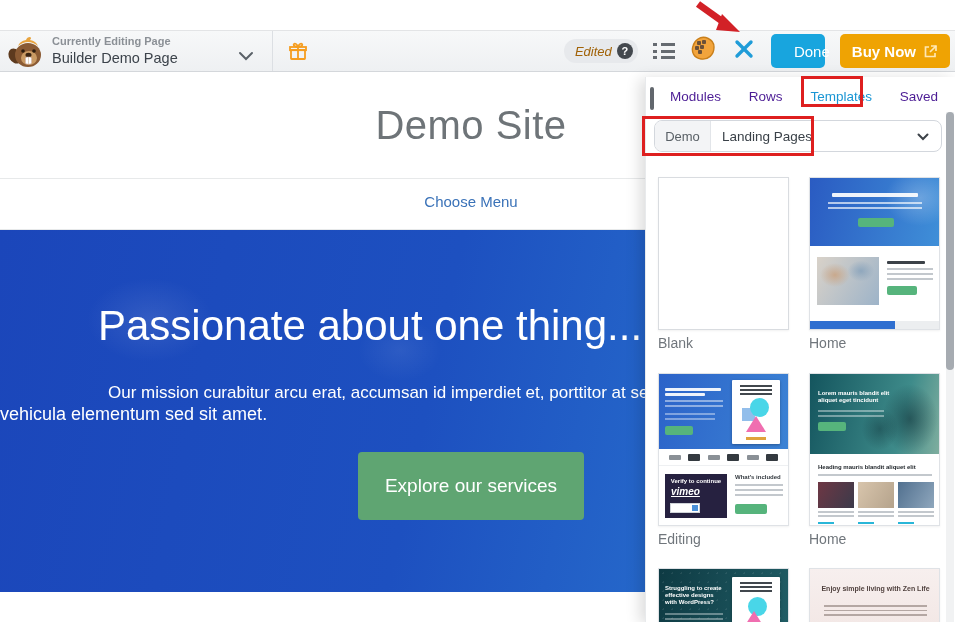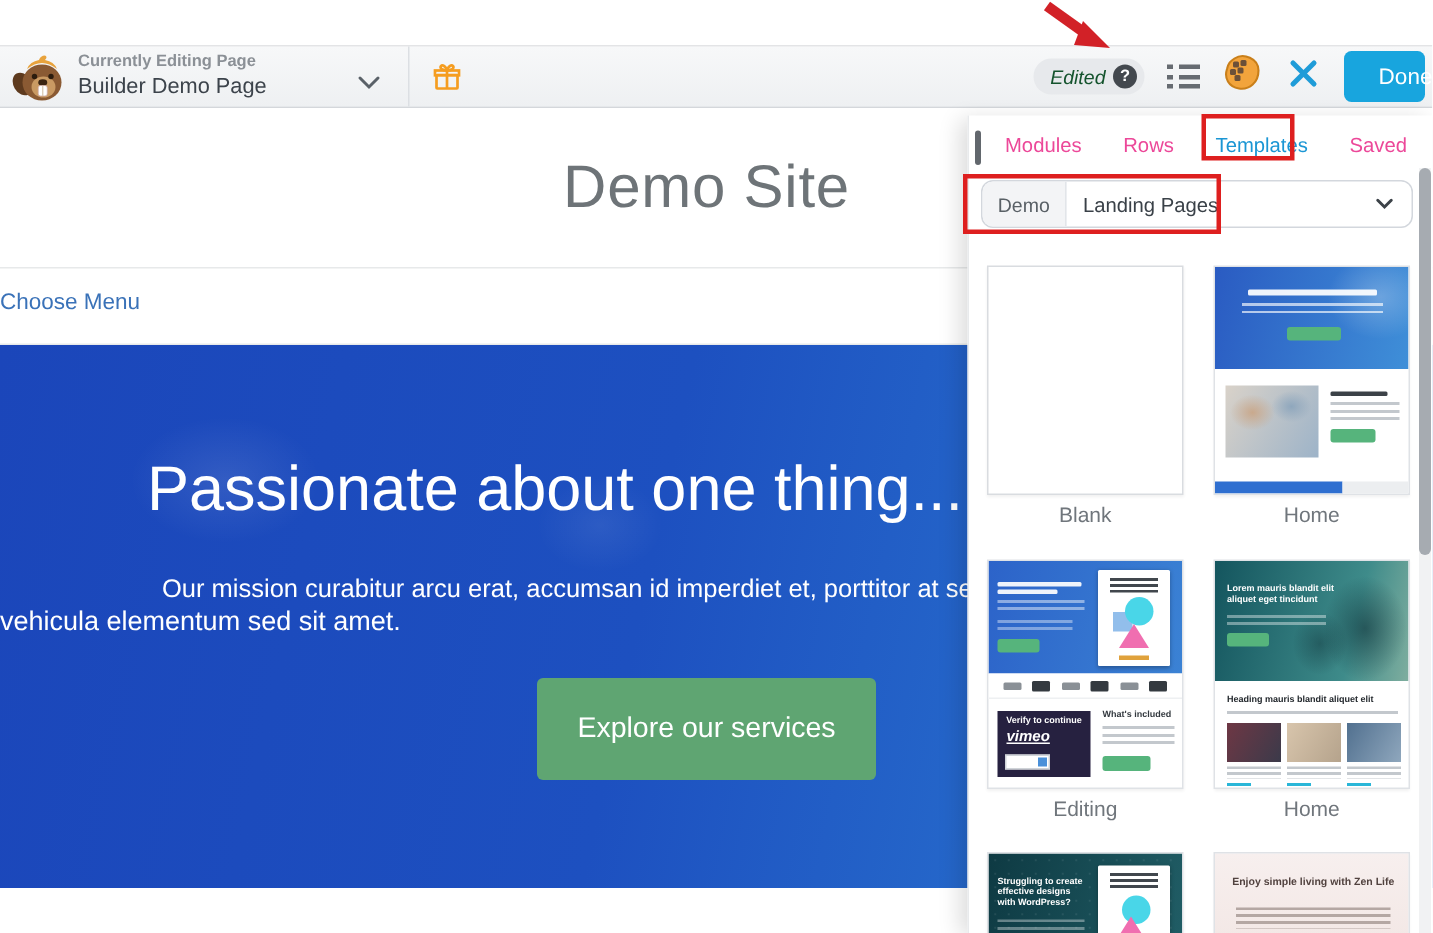--- a/index.html
+++ b/index.html
@@ -14,72 +14,72 @@
   .page-block { position:absolute; left:52px; top:4px; line-height:1.15; }
   .page-block .sub { font-size:11px; color:#8b9096; font-weight:bold; }
   .page-block .title { font-size:14.5px; color:#3c434b; margin-top:2px; }
   .chev-page { position:absolute; left:238px; top:16px; }
   .tb-divider { position:absolute; left:272px; top:0; width:1px; height:40px; background:#dcdfe3; }
   .gift { position:absolute; left:288px; top:11px; }
 
   .tb-right { position:absolute; right:5px; top:0; height:40px; display:flex; align-items:center; gap:15px; }
   .edited-badge { height:24px; background:#e7e9ec; border-radius:13px; display:flex; align-items:center;
     gap:5px; padding:0 5px 0 11px; }
-  .edited-badge .txt { font-size:13px; font-style:italic; color:#14532d; }
+  .edited-badge .txt { font-size:13px; font-style:italic; color:#a16207; }
   .help-circle { width:16px; height:16px; border-radius:50%; background:#43484e; color:#fff;
     font-size:11px; font-weight:bold; display:flex; align-items:center; justify-content:center; }
   .outline-icon { width:22px; height:18px; display:flex; flex-direction:column; justify-content:space-between; padding:1px 0; }
   .outline-icon .row { display:flex; align-items:center; gap:4px; }
   .outline-icon .dot { width:4px; height:3px; background:#666b71; }
   .outline-icon .bar { height:3px; background:#666b71; flex:1; }
   .xclose { margin:0 2px; }
   .btn { height:34px; border-radius:5px; color:#fff; font-size:15px; display:flex; align-items:center;
     justify-content:center; cursor:pointer;padding-left:28px; }
   .btn-done { width:54px; background:#18a5de; }
   .btn-buy { padding:0 12px; background:#efa303; font-weight:bold; gap:7px; }
 
   
   .demo-title { position:absolute; top:103px; left:0; width:942px; text-align:center;
     font-size:40px; color:#6e7478; letter-spacing:.5px; }
   .menubar { position:absolute; top:178px; left:0; width:955px; height:52px;
     border-top:1px solid #e7e9ea; border-bottom:1px solid #e7e9ea; }
-  .menu-link { position:absolute; top:14px; left:0; width:942px; 
+  .menu-link { position:absolute; top:14px; left:0; width:942px; text-align:center;
     font-size:15px; color:#3a72b8; }
   .hero { position:absolute; top:230px; left:0; width:955px; height:362px;
     background:
       radial-gradient(90px 60px at 150px 90px, rgba(255,255,255,.10), transparent 70%),
       radial-gradient(60px 45px at 400px 120px, rgba(255,255,255,.07), transparent 70%),
       radial-gradient(160px 120px at 870px 140px, rgba(255,255,255,.14), transparent 70%),
       radial-gradient(140px 200px at 940px 330px, rgba(255,255,255,.12), transparent 70%),
       linear-gradient(102deg, #1b46ba 0%, #1d50c0 45%, #2f83d6 100%); }
   .hero-h1 { position:absolute; top:72px; left:98px; font-size:42px; color:#fff; white-space:nowrap; }
   .hero-p1 { position:absolute; top:153px; left:108px; font-size:17px; color:#fff; white-space:nowrap; }
   .hero-p2 { position:absolute; top:174px; left:0; width:942px; text-align:left; font-size:18px; color:#fff; }
   .hero-cta { position:absolute; top:222px; left:358px; width:226px; height:68px; background:#5fa572;
     border-radius:4px; color:#fff; font-size:19px; display:flex; align-items:center; justify-content:center; }
 
   
   .panel { position:absolute; left:645px; top:77px; width:310px; height:545px; background:#fff;
     box-shadow:-5px 2px 14px rgba(0,0,0,.14); border-left:1px solid #e8eaec; }
   .panel-handle { position:absolute; left:4px; top:10px; width:4px; height:23px; background:#62676d; border-radius:2px; }
   .tabs { position:absolute; left:18px; top:8px; width:280px; display:flex; justify-content:space-between; }
-  .tab { font-size:13.5px; color:#ec4899; padding:4px 6px; cursor:pointer; }
+  .tab { font-size:13.5px; color:#4c1d95; padding:4px 6px; cursor:pointer; }
   .tab.active { color:#1b96d4; }
   .group-select { position:absolute; left:8px; top:43px; width:288px; height:32px; border:1px solid #d3d7dd;
     border-radius:8px; background:#fff; display:flex; align-items:center; overflow:hidden; }
   .group-chip { width:56px; height:100%; background:#f3f4f6; border-right:1px solid #e2e5e9;
     font-size:13px; color:#596066; display:flex; align-items:center; justify-content:center; }
   .group-value { font-size:13.5px; color:#3a4148; padding-left:11px; flex:1; }
   .group-chev { margin-right:12px; }
 
   .cards { position:absolute; left:12px; top:100px; width:290px; height:445px; }
   .card { position:absolute; width:131px; cursor:pointer; }
   .thumb { position:relative; width:131px; height:153px; background:#fff; border:1px solid #dfe2e6;
     overflow:hidden; box-shadow:0 1px 2px rgba(0,0,0,.06); }
-  .card-label { width:131px; text-align:center; font-size:14px; color:#70767c; margin-top:5px; }
+  .card-label { width:131px; text-align:left; font-size:14px; color:#70767c; margin-top:5px; }
   .c1 { left:0; top:0; } .c2 { left:151px; top:0; }
   .c3 { left:0; top:196px; } .c4 { left:151px; top:196px; }
   .c5 { left:0; top:391px; } .c6 { left:151px; top:391px; }
 
   
   .mini-btn { position:absolute; background:#56b47c; border-radius:2px; }
   .wline { position:absolute; background:rgba(255,255,255,.92); border-radius:1px; }
   .wlines { position:absolute; background:repeating-linear-gradient(to bottom, rgba(255,255,255,.65) 0 2px, transparent 2px 5px); }
   .glines { position:absolute; background:repeating-linear-gradient(to bottom, #c3c8cd 0 2px, transparent 2px 5px); }
   .dline { position:absolute; background:#3c4248; border-radius:1px; }
@@ -227,20 +227,28 @@
       </div>
       <div class="xclose">
         <svg width="20" height="20" viewBox="0 0 20 20">
             <g stroke="#1f9cd8" stroke-width="3.4" stroke-linecap="round">
               <line x1="3" y1="3" x2="17" y2="17"></line>
               <line x1="17" y1="3" x2="3" y2="17"></line>
             </g>
           </svg>
       </div>
       <div class="btn btn-done">Done</div>
+      <div class="btn btn-buy">
+        <span>Buy Now</span>
+        <svg width="15" height="15" viewBox="0 0 15 15" fill="none" stroke="rgba(255,235,190,.95)" stroke-width="1.7">
+          <path d="M6 3 H2.5 V12.5 H12 V9"></path>
+            <path d="M8 2 H13 V7"></path>
+            <line x1="13" y1="2" x2="7" y2="8"></line>
+        </svg>
+      </div>
     </div>
   </div>
 
   <div class="panel">
     <div class="panel-handle"></div>
     <div class="tabs">
       <div class="tab">Modules</div>
       <div class="tab">Rows</div>
       <div class="tab active">Templates</div>
       <div class="tab">Saved</div>

